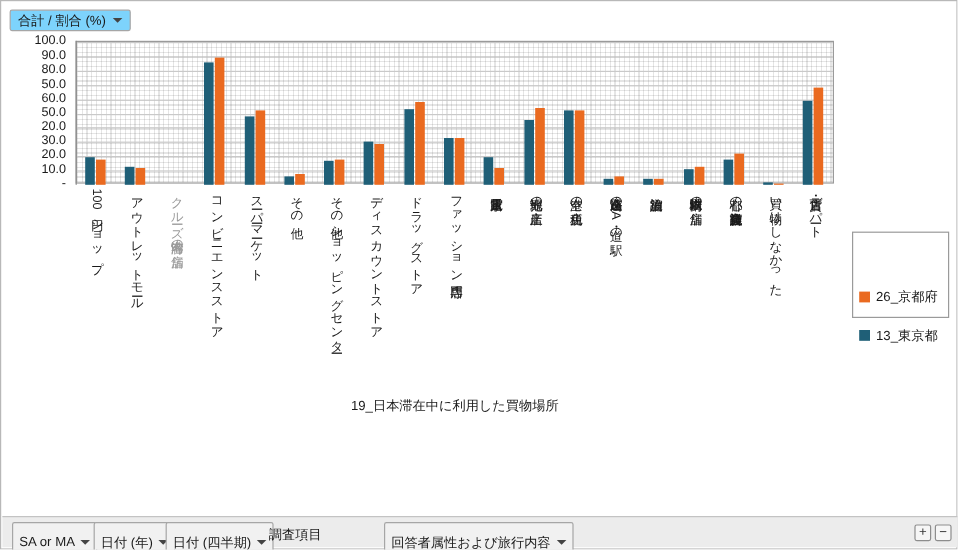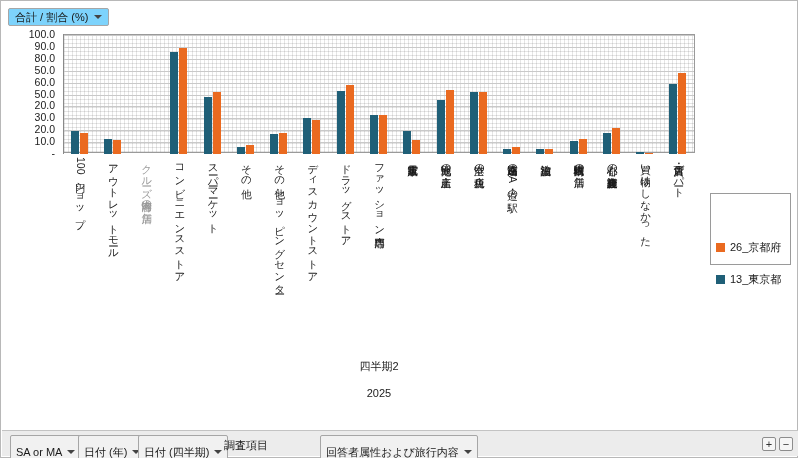--- a/index.html
+++ b/index.html
@@ -275,22 +275,21 @@
       <div class="xlabel" style="left: 376.526px;">観光地の土産店</div>
       <div class="xlabel" style="left: 409.789px;">空港の免税店</div>
       <div class="xlabel" style="left: 443.053px;">高速道路のSA・道の駅</div>
       <div class="xlabel" style="left: 476.316px;">宿泊施設</div>
       <div class="xlabel" style="left: 509.579px;">鉄道駅構内の店舗</div>
       <div class="xlabel" style="left: 542.842px;">都心の複合商業施設</div>
       <div class="xlabel" style="left: 576.105px;">買い物はしなかった</div>
       <div class="xlabel" style="left: 609.368px;">百貨店・デパート</div>
     </div>
 
-  <div class="caption" id="cap2">四半期2</div>
-  <div class="caption" id="cap3">2025</div>
+  <div class="caption" id="cap1">19_日本滞在中に利用した買物場所</div>
 
   <div class="legend-header">
     <span>訪問地</span>
     <span class="caret"></span>
   </div>
   <div class="legend-box">
     <div id="legendRows">
         <div class="legend-row" style="top: 34px; position: absolute; left: 5px; margin-top: 44px;">
           <span class="legend-swatch" style="background: rgb(31, 95, 119);"></span>
           <span>13_東京都</span>

